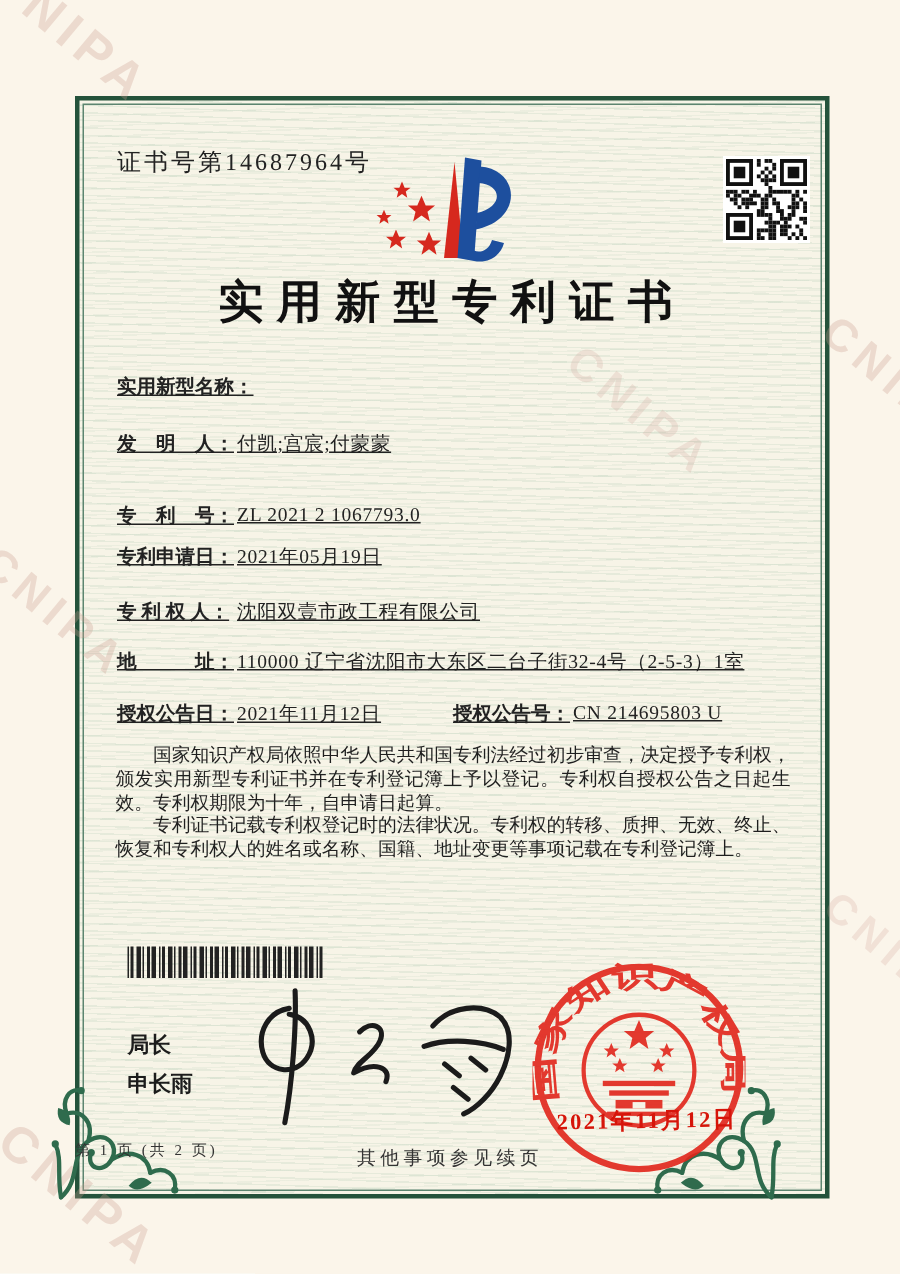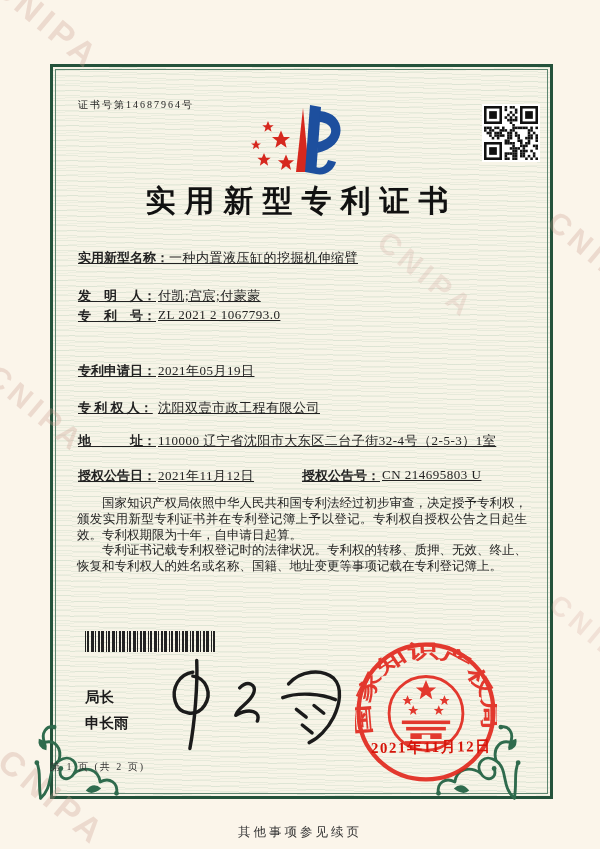--- a/index.html
+++ b/index.html
@@ -15,30 +15,30 @@
   .wm5{left:-12px;top:778px;font-size:34px;}
   .wm6{left:540px;top:620px;font-size:28px;color:rgba(203,156,144,0.22);}
   
   .frame{position:absolute;left:50px;top:64px;width:503px;height:735px;box-sizing:border-box;
          border:3px solid #24523b;background-color:#f7f4e7;
          background-image:
            repeating-linear-gradient(2deg, rgba(141,182,154,0.16) 0 1px, transparent 1px 5px),
            repeating-linear-gradient(-2deg, rgba(141,182,154,0.10) 0 1px, transparent 1px 7px);}
   .inner-line{position:absolute;inset:2px;border:1px solid #5d8570;}
   
-  .cert-number{position:absolute;left:78px;top:98px;font-size:10px;letter-spacing:2px;color:#222;}
+  .cert-number{position:absolute;left:78px;top:98px;font-size:16px;letter-spacing:2px;color:#222;}
   .logo{position:absolute;left:246px;top:100px;width:110px;height:80px;}
   .qr{position:absolute;left:482px;top:104px;width:54px;height:54px;background:#fff;padding:2px;}
   .title{position:absolute;left:50px;top:181px;width:503px;text-align:center;
          font-size:30px;font-weight:bold;letter-spacing:9px;color:#111;}
   
   .frow{position:absolute;left:78px;width:452px;display:flex;font-size:13px;color:#222;text-decoration:underline;}
   .frow .lab{flex:0 0 80px;font-weight:600;white-space:nowrap;}
   .frow .val{flex:1;letter-spacing:0.5px;}
-  .r-name{top:249px}.r-inv{top:287px}.r-pno{top:307px}.r-fdate{top:362px}
+  .r-name{top:249px}.r-inv{top:287px}.r-pno{top:335px}.r-fdate{top:362px}
   .r-pat{top:399px}.r-addr{top:432px}.r-grant{top:467px}
   .r-addr .val{width:372px;line-height:17px;}
   .grp{display:flex;}
   .grp1{width:224px;}
   .grp .lab{flex:0 0 80px;font-weight:600;white-space:nowrap;}
   
   .paras{position:absolute;left:77px;top:496px;width:450px;font-size:12.5px;line-height:15.8px;
          text-align:justify;color:#1f1f1f;}
   .paras p{margin:0;text-indent:2em;}
   
@@ -48,21 +48,21 @@
   .director{position:absolute;left:85px;top:684px;font-family:"Liberation Sans", sans-serif;
             font-weight:bold;font-size:14.5px;color:#1c1c1c;line-height:26px;}
   .signature{position:absolute;left:142px;top:650px;width:215px;height:108px;}
   
   .seal{position:absolute;left:355px;top:641px;width:142px;height:142px;opacity:0.9;}
   .seal-date{position:absolute;left:371px;top:738px;font-size:15px;font-weight:bold;
              color:#d6150a;letter-spacing:1.5px;transform:rotate(-1deg);}
   
   .page-info{position:absolute;left:50px;top:760px;width:413px;text-align:left;
              font-size:10px;letter-spacing:2px;color:#333;}
-  .note{position:absolute;left:0;top:824px;width:600px;text-align:center;
+  .note{position:absolute;left:0;top:764px;width:600px;text-align:center;
         font-size:12.5px;letter-spacing:3px;color:#333;}
   .fl{position:absolute;width:96px;height:100px;}
   .fl-bl{left:33px;top:704px;}
   .fl-br{left:426px;top:704px;transform:scaleX(-1);}
 </style>
 </head>
 <body>
 
 <div class="page">
 
@@ -270,21 +270,20 @@
       <rect x="41.142857142857146" y="5.142857142857143" width="7.714285714285715" height="7.714285714285715" fill="#111"></rect>
       <rect x="0" y="36" width="18" height="18" fill="#111"></rect>
       <rect x="2.5714285714285716" y="38.57142857142858" width="12.857142857142858" height="12.857142857142858" fill="#fff"></rect>
       <rect x="5.142857142857143" y="41.142857142857146" width="7.714285714285715" height="7.714285714285715" fill="#111"></rect>
     </svg>
 
   <div class="title">实用新型专利证书</div>
 
   <div class="frow r-name">
     <span class="lab">实用新型名称：</span>
-    <span class="val">一种内置液压缸的挖掘机伸缩臂</span>
   </div>
   <div class="frow r-inv">
     <span class="lab">发　明　人：</span>
     <span class="val">付凯;宫宸;付蒙蒙</span>
   </div>
   <div class="frow r-pno">
     <span class="lab">专　利　号：</span>
     <span class="val">ZL 2021 2 1067793.0</span>
   </div>
   <div class="frow r-fdate">

